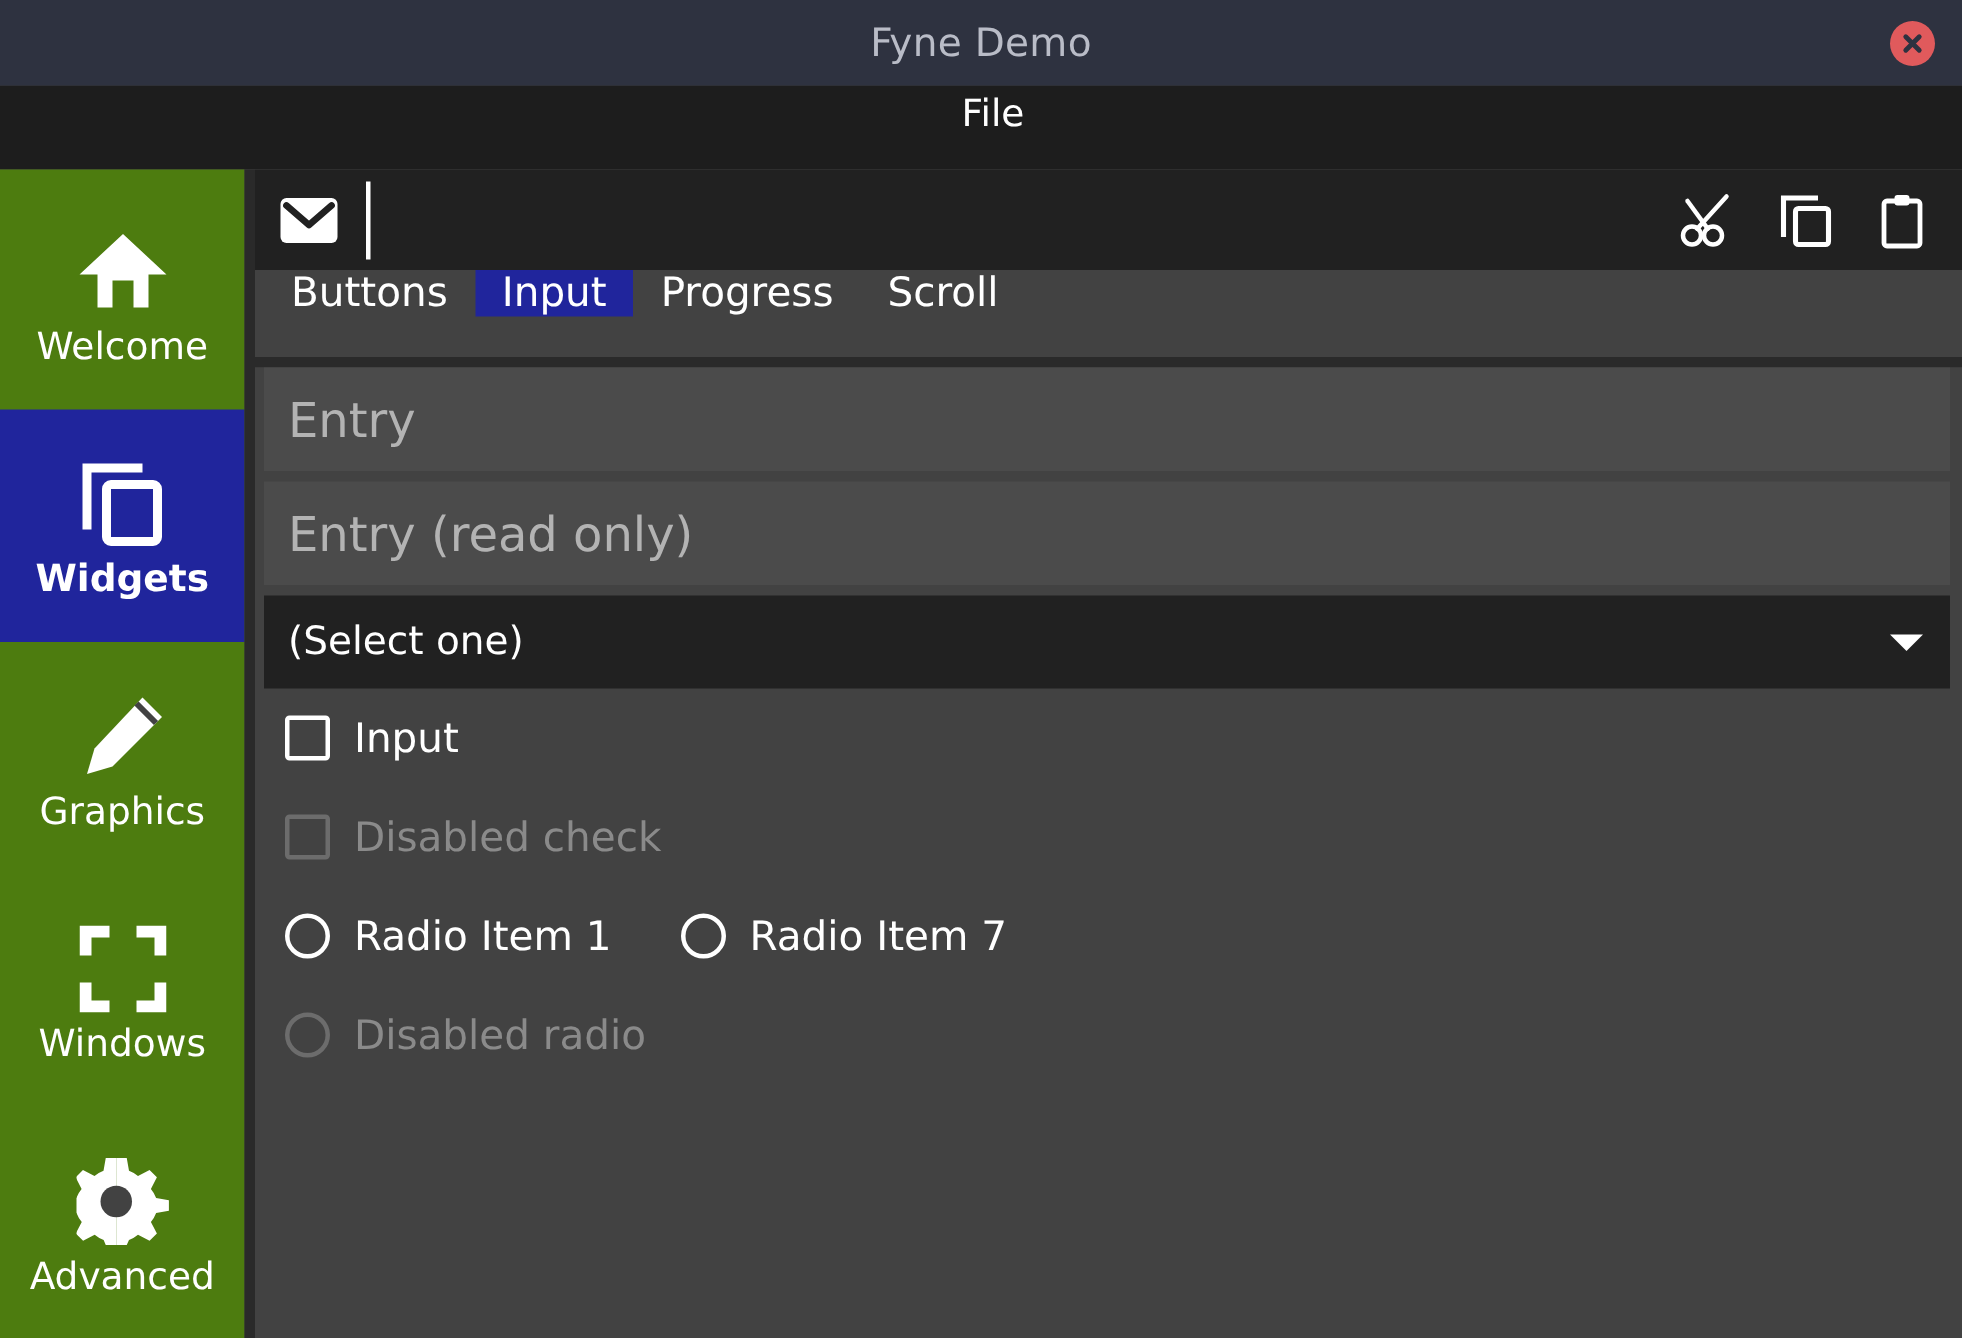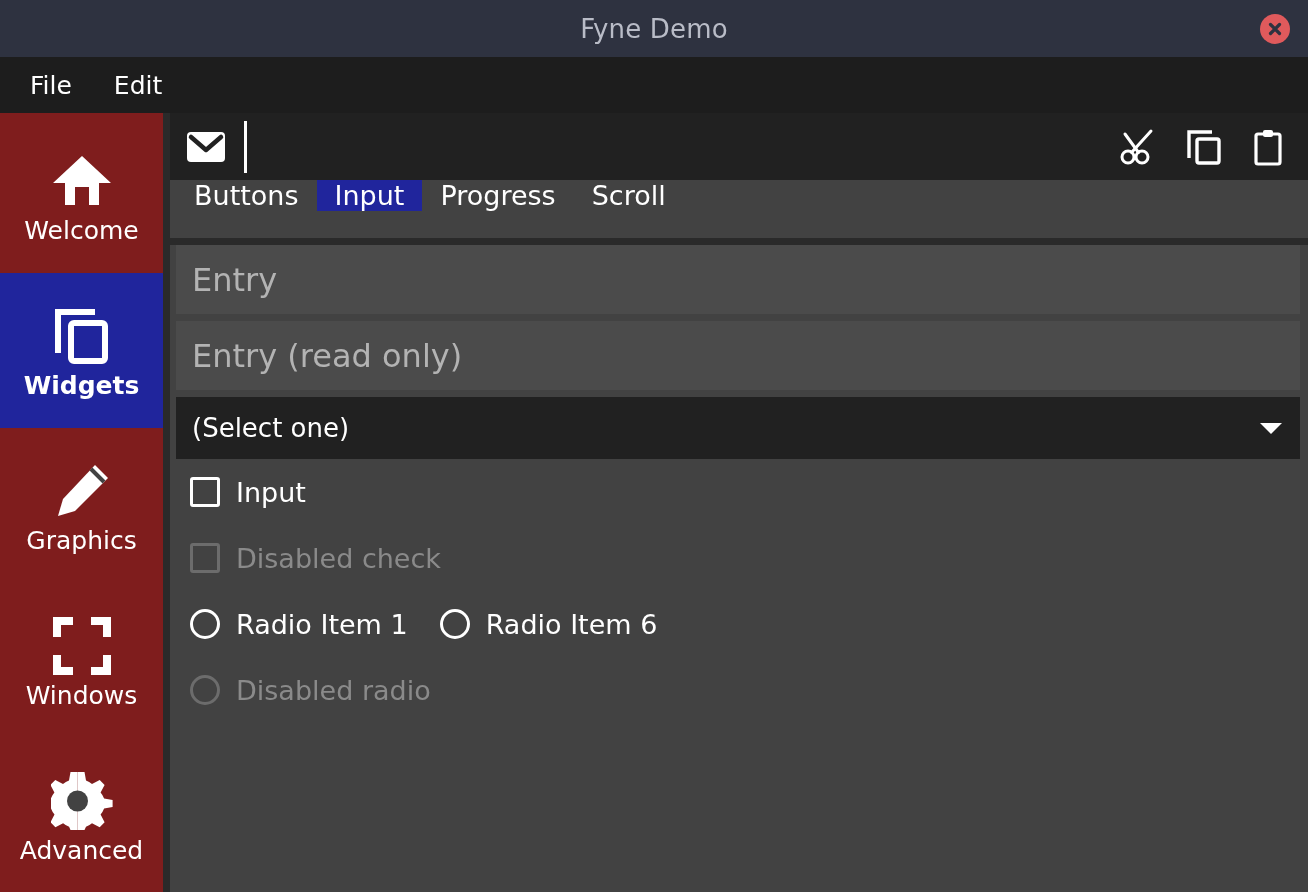--- a/index.html
+++ b/index.html
@@ -36,42 +36,43 @@
   }
   .close-btn svg { display: block; }
 
   
   .menubar {
     height: 56px;
     background: #1d1d1d;
     display: flex;
     align-items: center;
     padding-left: 16px;
-    gap: 14px;
+    gap: 28px;
+    flex-direction: column;
   }
   .menu-item {
     font-size: 25px;
     color: #ffffff;
     padding: 4px 14px;
     cursor: pointer;
     white-space: nowrap;
   }
 
   
   .bodywrap {
     display: flex;
     height: 779px;
     background: #424242;
   }
 
   
   .sidebar {
     width: 163px;
     flex: 0 0 163px;
-    background: #7f1d1d;
+    background: #4d7c0f;
     padding-top: 5px;
   }
   .nav-item {
     height: 155px;
     display: flex;
     flex-direction: column;
     align-items: center;
     justify-content: center;
     gap: 4px;
     cursor: pointer;
@@ -206,20 +207,21 @@
   }
   .rbox.dim { border-color: #6c6c6c; }
   .clabel { font-size: 27px; color: #ffffff; }
   .clabel.dim { color: #8a8a8a; }
 
   .radiogroup {
     height: 66px;
     display: flex;
     align-items: center;
     padding-left: 14px;
+    gap: 14px;
   }
   .radio-opt {
     display: flex; align-items: center; gap: 16px;
     margin-right: 32px;
     cursor: pointer;
   }
   .filler { flex: 1 1 auto; }
 </style>
 </head>
 <body>
@@ -366,21 +368,21 @@
         <span class="clabel dim">Disabled check</span>
       </div>
 
       <div class="radiogroup">
         <div class="radio-opt">
           <span class="rbox"></span>
           <span class="clabel">Radio Item 1</span>
         </div>
         <div class="radio-opt">
           <span class="rbox"></span>
-          <span class="clabel">Radio Item 6</span>
+          <span class="clabel">Radio Item 7</span>
         </div>
       </div>
 
       <div class="checkrow disabled">
         <span class="rbox dim"></span>
         <span class="clabel dim">Disabled radio</span>
       </div>
 
       <div class="filler"></div>
     </div>

